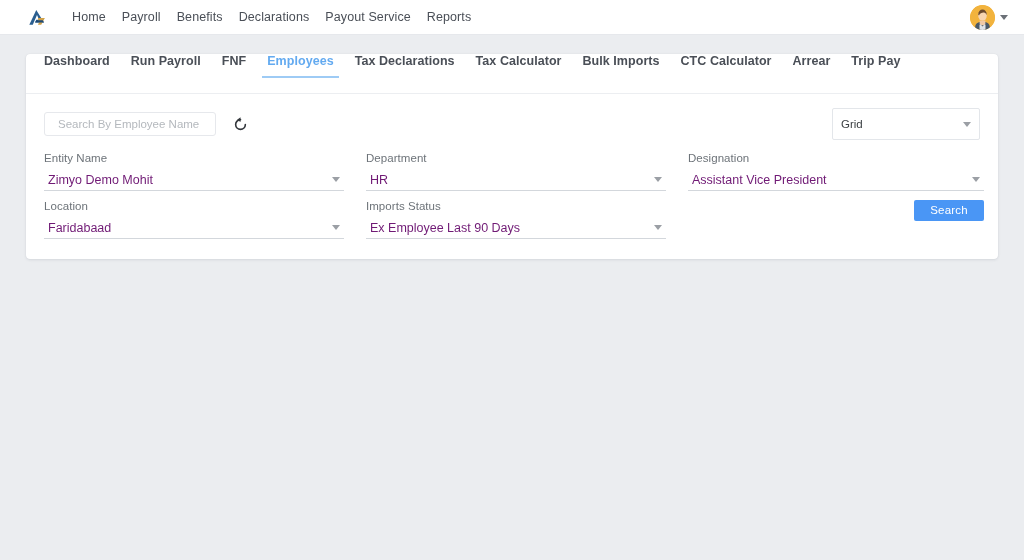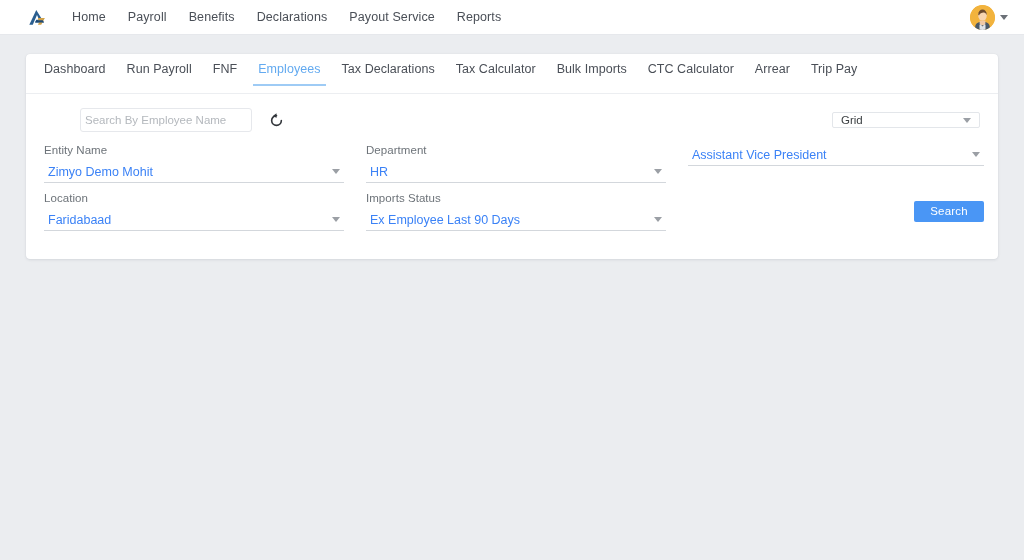--- a/index.html
+++ b/index.html
@@ -40,21 +40,21 @@
     display: flex;
     align-items: center;
     justify-content: center;
     margin-right: 22px;
     flex: none;
   }
 
   .nav-links {
     display: flex;
     align-items: center;
-    gap: 22px;
+    gap: 16px;
     flex: 1;
   }
   .nav-link {
     font-size: 12.5px;
     color: #4a4f57;
     letter-spacing: .1px;
     white-space: nowrap;
     cursor: pointer;
     line-height: 35px;
   }
@@ -93,25 +93,26 @@
     border-radius: 4px;
     box-shadow: 0 1px 3px rgba(30,40,60,.10), 0 0 1px rgba(30,40,60,.10);
     width: 972px;
     height: 205px;
     position: relative;
   }
 
   
   .tabstrip {
     display: flex;
-    align-items: center;
+    align-items: flex-start;
     gap: 21px;
     padding: 0 18px;
     height: 40px;
     border-bottom: 1px solid #eceef1;
+    font-weight: bold;
   }
   .tab {
     font-size: 12.5px;
     color: #4a4f57;
     padding-bottom: 9px;
     position: relative;
     white-space: nowrap;
     cursor: pointer;
     letter-spacing: .05px;
   }
@@ -138,37 +139,36 @@
   }
   .search-box {
     width: 172px;
     height: 24px;
     border: 1px solid #e6e8ec;
     border-radius: 3px;
     background: #fff;
     font-family: "Liberation Sans", sans-serif;
     font-size: 11.5px;
     color: #3c4043;
-    padding: 0 4px;
+    padding: 0 13px;
     outline: none;
-    margin-left: 36px;
   }
   .search-box::placeholder { color: #b4b8bd; }
 
   .reset-icon {
     display: flex;
     align-items: center;
     justify-content: center;
     width: 20px; height: 20px;
     cursor: pointer;
   }
 
   .grid-select {
     width: 148px;
-    height: 16px;
+    height: 32px;
     border: 1px solid #e3e6ea;
     border-radius: 2px;
     background: #fff;
     display: flex;
     align-items: center;
     padding: 0 8px;
     font-size: 11.5px;
     color: #3c4043;
     cursor: pointer;
     position: relative;
@@ -197,40 +197,40 @@
     border-bottom: 1px solid #d3d7dc;
     display: flex;
     align-items: center;
     padding: 0 4px 0 4px;
     cursor: pointer;
     position: relative;
   }
   .mat-select .val {
     flex: 1;
     font-size: 12.5px;
-    color: #3b82f6;
+    color: #701a75;
     white-space: nowrap;
     overflow: hidden;
     text-overflow: ellipsis;
   }
 
   .caret-tri {
     width: 0; height: 0;
     border-left: 4.5px solid transparent;
     border-right: 4.5px solid transparent;
     border-top: 5px solid #9b9fa5;
     flex: none;
     margin-left: 6px;
   }
 
   
   .search-btn-cell {
     grid-column: 3;
     display: flex;
-    align-items: center;
+    align-items: flex-start;
     justify-content: flex-end;
   }
   .search-btn {
     width: 70px;
     height: 21px;
     background: #4a96f5;
     border: none;
     border-radius: 2px;
     color: #ffffff;
     font-family: "Liberation Sans", sans-serif;
@@ -323,20 +323,21 @@
 
       <div class="field">
         <span class="field-label">Department</span>
         <div class="mat-select">
           <span class="val">HR</span>
           <span class="caret-tri"></span>
         </div>
       </div>
 
       <div class="field">
+        <span class="field-label">Designation</span>
         <div class="mat-select">
           <span class="val">Assistant Vice President</span>
           <span class="caret-tri"></span>
         </div>
       </div>
 
       <div class="field">
         <span class="field-label">Location</span>
         <div class="mat-select">
           <span class="val">Faridabaad</span>

